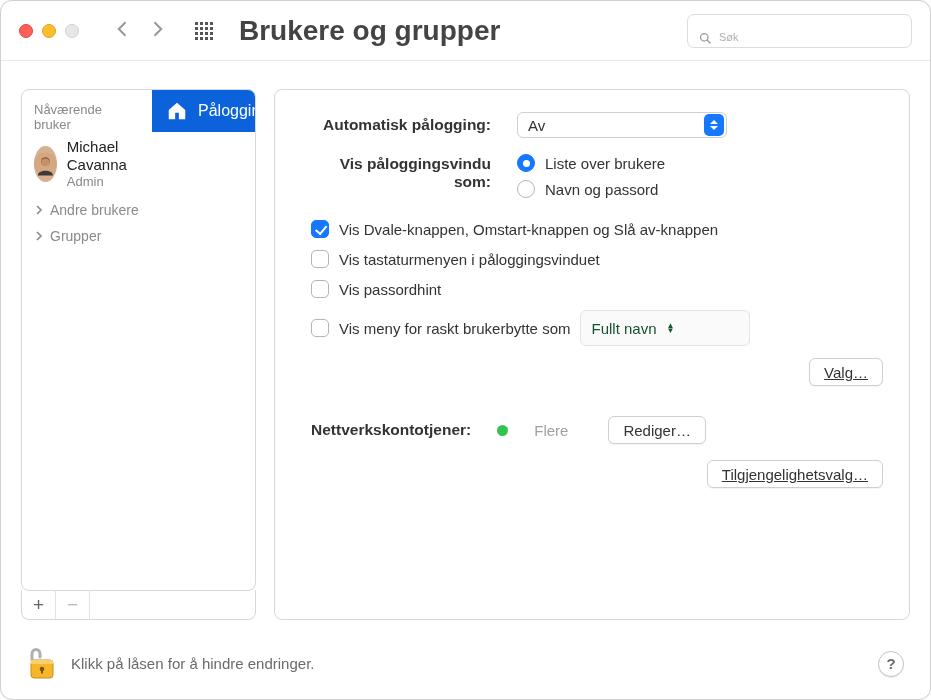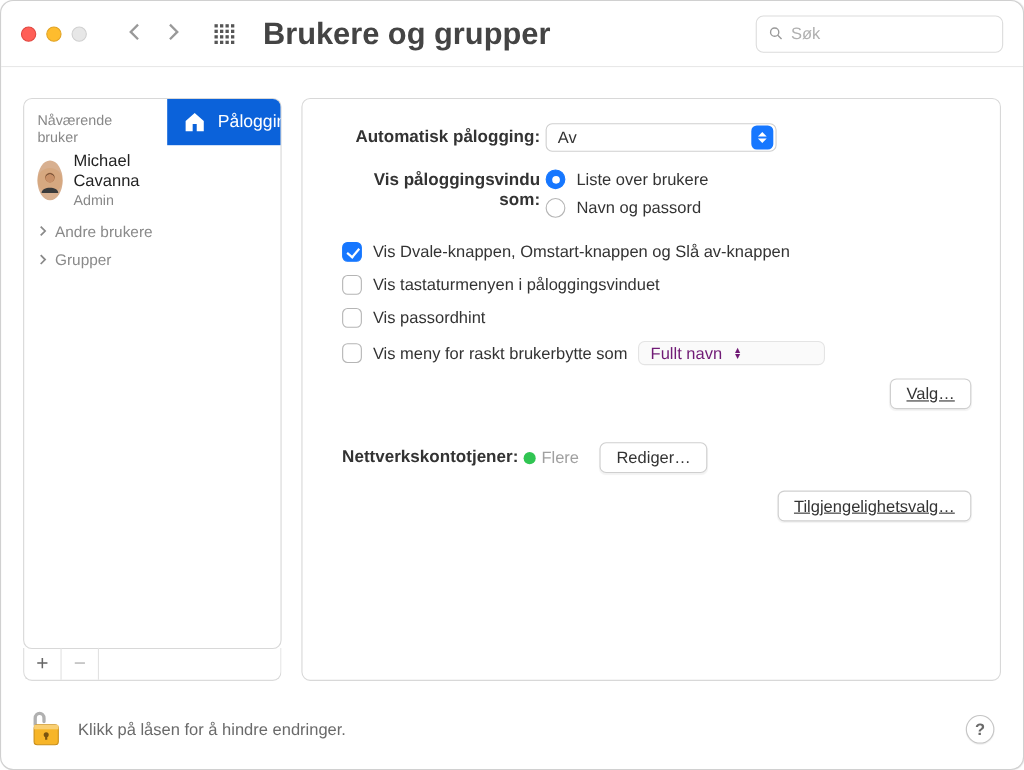--- a/index.html
+++ b/index.html
@@ -39,22 +39,22 @@
   .dot.max   { background: #e7e7e7; border:1px solid #d0d0d0;}
   .nav { display:flex; align-items:center; gap:6px; margin-right:20px;}
   .nav svg { width:20px; height:20px; }
   .nav .chev { color:#999; padding:4px;}
   .apps-icon { display:grid; grid-template-columns:repeat(4,3px); grid-template-rows:repeat(4,3px); gap:2px; padding:4px; margin-right:22px;}
   .apps-icon span{ background:#555; width:3px; height:3px;}
   .title { font-size:28px; font-weight:600; color:#444; flex:1;}
   .search {
     width: 225px; height:30px;
     border:1px solid #dcdcdc; border-radius:7px;
-    display:flex; align-items:center; padding:16px 10px;
-    color:#b0b0b0; font-size:15px;
+    display:flex; padding:16px 10px;
+    color:#b0b0b0; font-size:11px;
   }
   .search svg{ width:15px; height:15px; margin-right:6px; color:#999;}
 
   
   .body { flex:1; display:flex; flex-direction:column; padding: 28px 20px 16px 20px; }
   .panels { flex:1; display:flex; gap:18px; }
 
   
   .sidebar-col { width: 235px; display:flex; flex-direction:column; }
   .sidebar {
@@ -105,21 +105,21 @@
   
   .main {
     flex:1;
     border:1px solid #d8d8d8;
     border-radius:8px;
     background:#fff;
     padding: 22px 26px 22px 36px;
     display:flex; flex-direction:column; gap:16px;
     font-size:15px; color:#333;
   }
-  .row { display:flex; align-items:center; gap:5px;}
+  .row { display:flex; align-items:center; gap:26px;}
   .label-col { width:180px; text-align:right; font-weight:600; color:#333; font-size:15.5px;}
   .select {
     height:26px; border:1px solid #cfcfcf; border-radius:6px;
     display:flex; align-items:center; justify-content:space-between;
     padding:0 2px 0 10px; font-size:15px; min-width:210px;
     background:#fff;
   }
   .blue-arrows{
     width:20px; height:22px; background:#1677ff; border-radius:5px;
     display:flex; flex-direction:column; align-items:center; justify-content:center;
@@ -144,22 +144,22 @@
     align-items:center; justify-content:center; background:#fff; flex-shrink:0;
   }
   .check.on .c{ background:#1677ff; border-color:#1677ff;}
   .check.on .c::after{
     content:""; width:5px; height:9px; border:solid #fff; border-width:0 2.5px 2.5px 0;
     transform:rotate(40deg) translateY(-1px);
   }
   .checks { display:flex; flex-direction:column; gap:12px; margin-left:0;}
   .check .lbl { font-size:15px;}
   .inline-select{
-    height:22px; border:1px solid #e4e4e4; border-radius:6px; background:#fafafa;
-    color:#701a75; padding:0 6px 0 10px; display:flex; align-items:center; gap:10px;
+    height:36px; border:1px solid #e4e4e4; border-radius:6px; background:#fafafa;
+    color:#14532d; padding:0 6px 0 10px; display:flex; align-items:center; gap:10px;
     min-width:170px;
   }
   .btn{
     height:28px; border:1px solid #cfcfcf; border-radius:6px; background:#fff;
     padding:0 14px; font-size:15px; display:inline-flex; align-items:center;
     box-shadow:0 1px 1px rgba(0,0,0,0.05);
   }
   .right { margin-left:auto; display:flex; gap:10px;text-decoration:underline;}
   .status-dot{ width:11px; height:11px; background:#30c552; border-radius:50%;}
   .muted{ color:#a0a0a0;}

